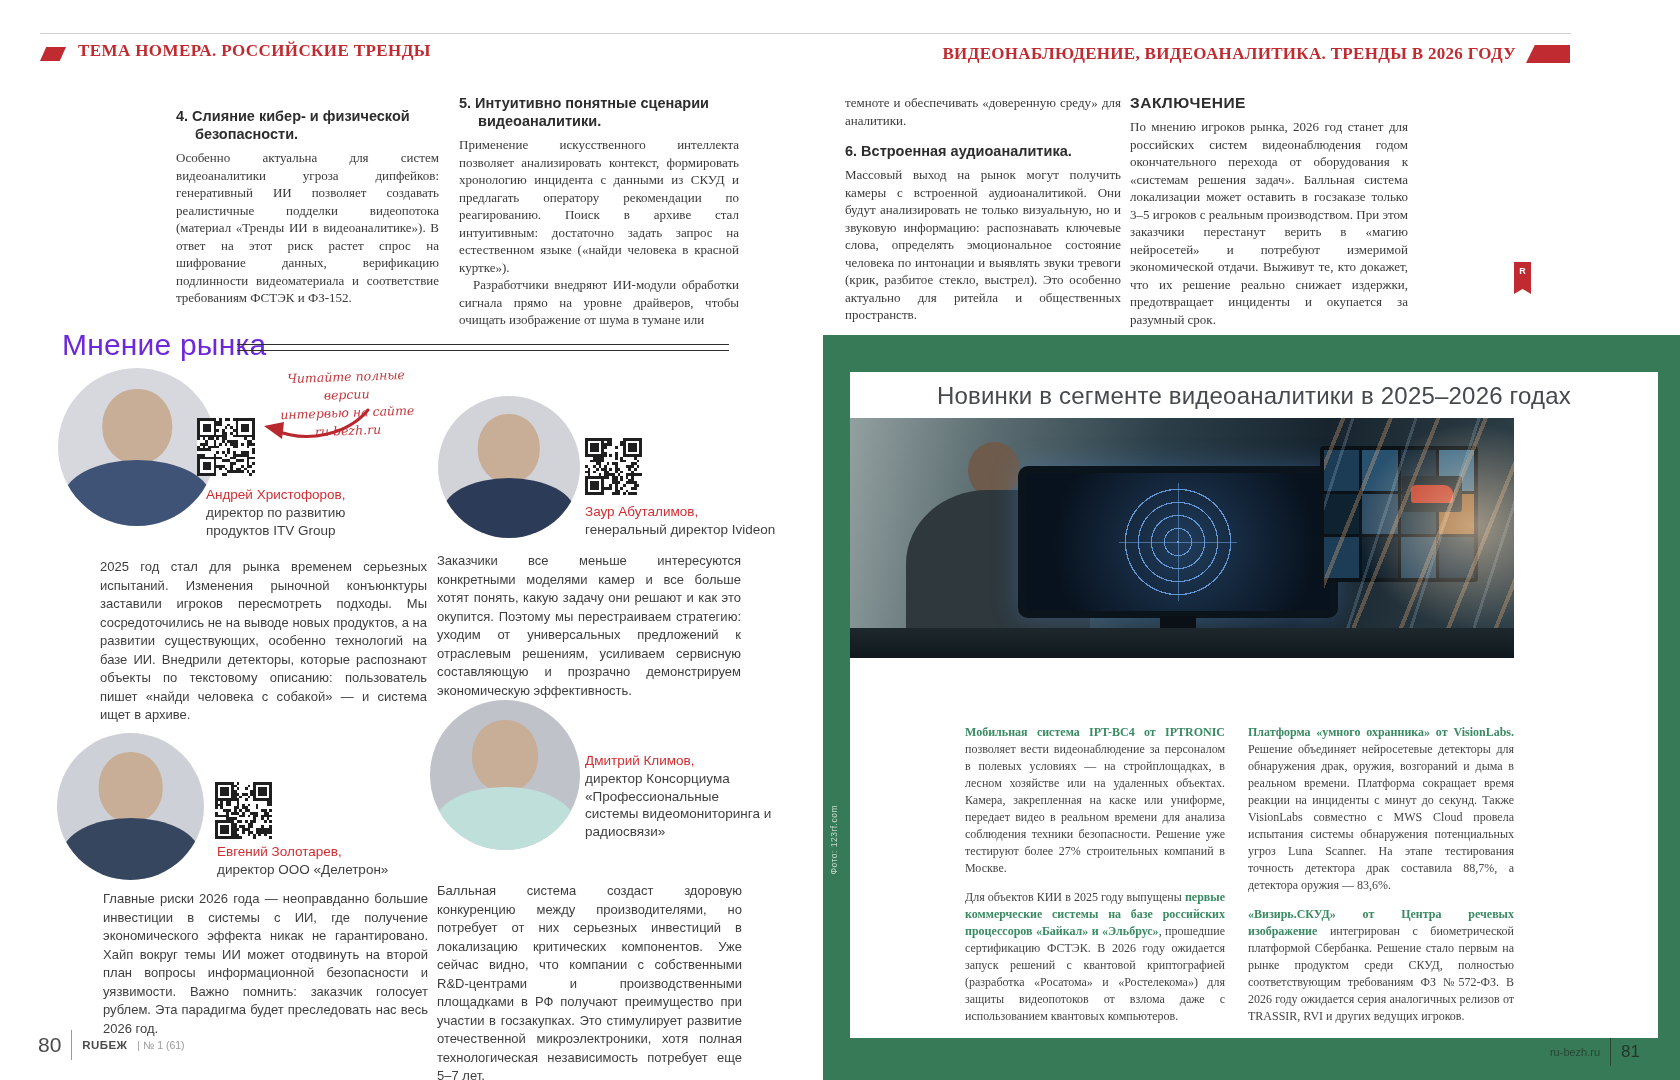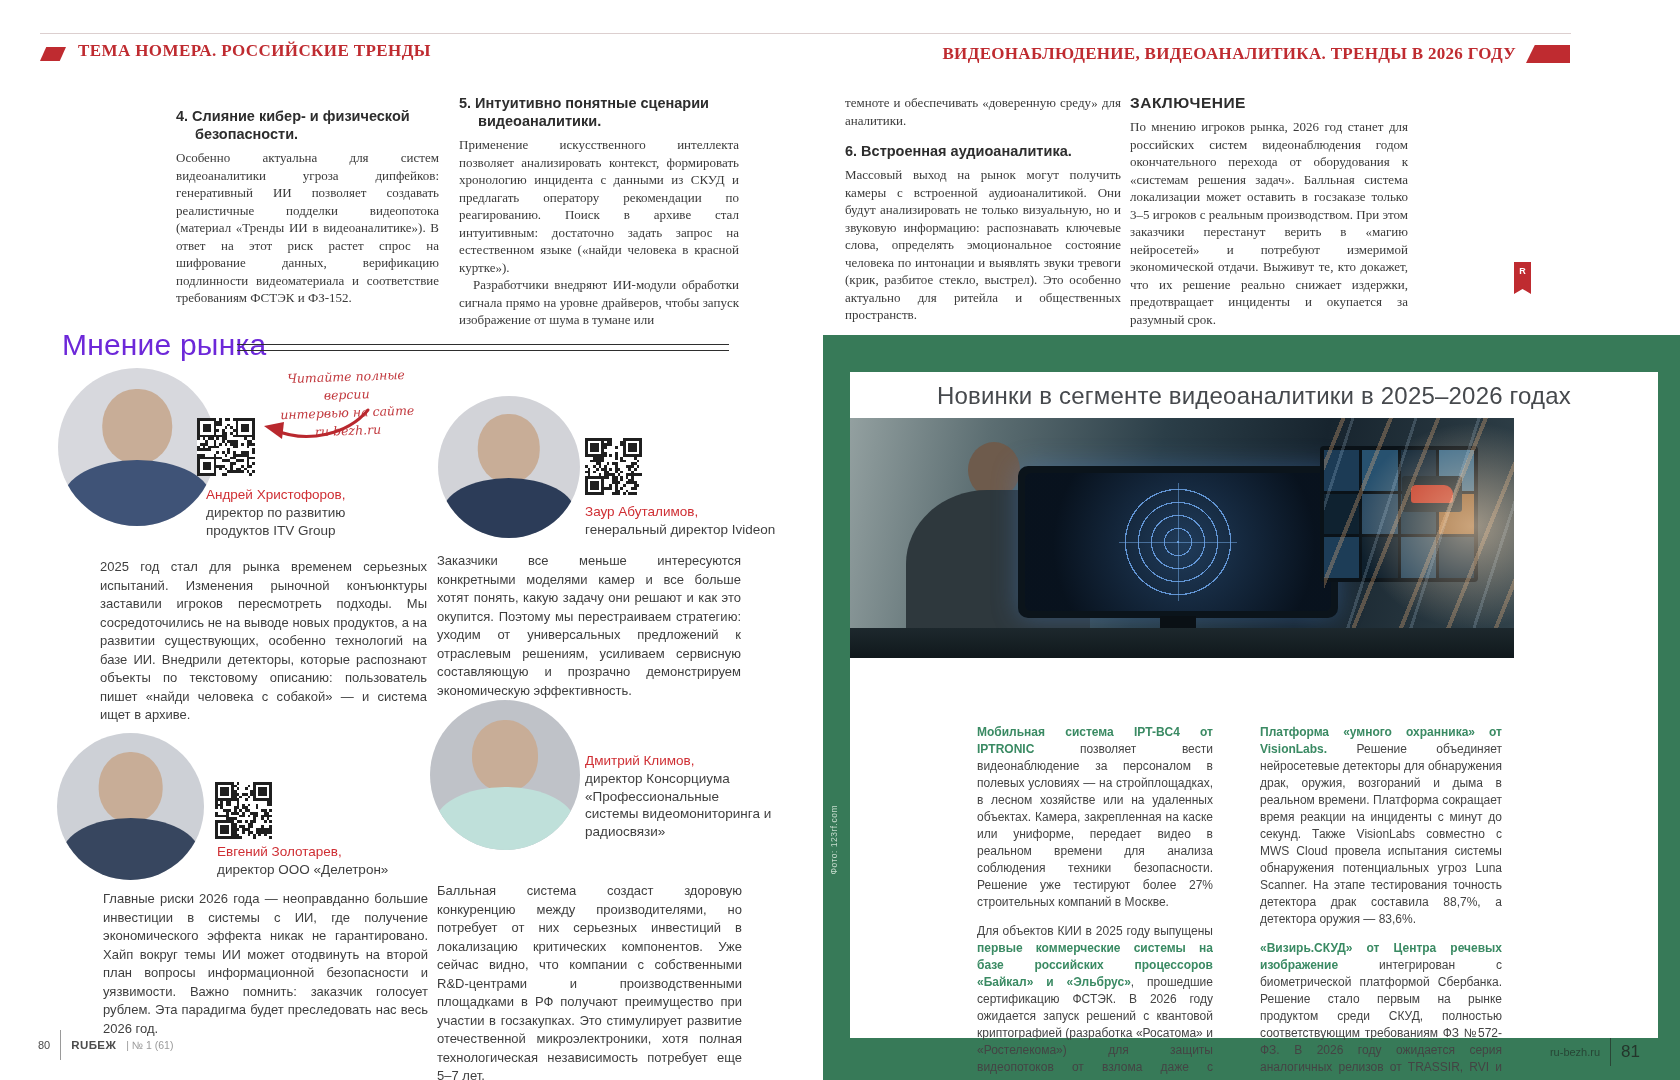--- a/index.html
+++ b/index.html
@@ -124,26 +124,26 @@
     background:radial-gradient(ellipse at 78% 45%,rgba(255,225,190,.55),transparent 55%),
     repeating-linear-gradient(112deg,transparent 0 16px,rgba(255,190,130,.28) 16px 20px,transparent 20px 44px),
     repeating-linear-gradient(108deg,transparent 0 26px,rgba(200,230,255,.18) 26px 29px,transparent 29px 60px);}
   .ph-desk{position:absolute;left:0;bottom:0;width:100%;height:30px;
     background:linear-gradient(180deg,#1d282d,#10181c);}
 
   .pcol{position:absolute;top:352px;font-size:12px;line-height:17px;color:#444;
     text-align:justify;hyphens:auto;}
   .pleft{left:115px;width:260px;}
   .pright{left:398px;width:266px;}
-  .pcol p{margin:0 12px 12px;}
+  .pcol p{margin:0 0 12px;font-family:Liberation Serif, serif;}
   .gl{color:var(--greentext);font-weight:bold;}
 
   
   .footer-left{position:absolute;left:38px;top:1030px;display:flex;align-items:center;gap:10px;}
-  .pageno{font-size:11px;color:#4a4a4a;}
+  .pageno{font-size:21px;color:#4a4a4a;}
   .fdiv{width:1px;height:30px;background:#9a9a9a;}
   .brand{font-size:11.5px;font-weight:bold;color:#4c4c4c;letter-spacing:.4px;}
   .issue{font-size:10.5px;color:#9a9a9a;}
   .footer-right{position:absolute;right:40px;top:1038px;display:flex;align-items:center;gap:10px;}
   .site{font-size:11px;color:#274635;}
   .fdiv2{width:1px;height:28px;background:#2a4636;}
   .pageno2{font-size:17px;color:#24352b;}
 
   .bookmark{position:absolute;left:1514px;top:262px;width:17px;height:32px;background:var(--red);
     clip-path:polygon(0 0,100% 0,100% 100%,50% 84%,0 100%);
@@ -161,21 +161,21 @@
   <div class="hdr-right">ВИДЕОНАБЛЮДЕНИЕ, ВИДЕОАНАЛИТИКА. ТРЕНДЫ В 2026 ГОДУ</div>
   <div class="hdr-mark-right"></div>
 
   <div class="art c1">
     <h3>4. Слияние кибер- и физической безопасности.</h3>
     <p>Особенно актуальна для систем видеоаналитики угроза дипфейков: генеративный ИИ позволяет создавать реалистичные подделки видеопотока (материал «Тренды ИИ в видеоаналитике»). В ответ на этот риск растет спрос на шифрование данных, верификацию подлинности видеоматериала и соответствие требованиям ФСТЭК и ФЗ-152.</p>
   </div>
   <div class="art c2">
     <h3 class="first">5. Интуитивно понятные сценарии видеоаналитики.</h3>
     <p>Применение искусственного интеллекта позволяет анализировать контекст, формировать хронологию инцидента с данными из СКУД и предлагать оператору рекомендации по реагированию. Поиск в архиве стал интуитивным: достаточно задать запрос на естественном языке («найди человека в красной куртке»).</p>
-    <p class="ind">Разработчики внедряют ИИ-модули обработки сигнала прямо на уровне драйверов, чтобы запуск изображение от шума в тумане или</p>
+    <p class="ind">Разработчики внедряют ИИ-модули обработки сигнала прямо на уровне драйверов, чтобы очищать изображение от шума в тумане или</p>
   </div>
   <div class="art c3">
     <p>темноте и обеспечивать «доверенную среду» для аналитики.</p>
     <h3>6. Встроенная аудиоаналитика.</h3>
     <p>Массовый выход на рынок могут получить камеры с встроенной аудиоаналитикой. Они будут анализировать не только визуальную, но и звуковую информацию: распознавать ключевые слова, определять эмоциональное состояние человека по интонации и выявлять звуки тревоги (крик, разбитое стекло, выстрел). Это особенно актуально для ритейла и общественных пространств.</p>
   </div>
   <div class="art c4">
     <h3 class="first concl">ЗАКЛЮЧЕНИЕ</h3>
     <p>По мнению игроков рынка, 2026 год станет для российских систем видеонаблюдения годом окончательного перехода от оборудования к «системам решения задач». Балльная система локализации может оставить в госзаказе только 3–5 игроков с реальным производством. При этом заказчики перестанут верить в «магию нейросетей» и потребуют измеримой экономической отдачи. Выживут те, кто докажет, что их решение реально снижает издержки, предотвращает инциденты и окупается за разумный срок.</p>
   </div>

